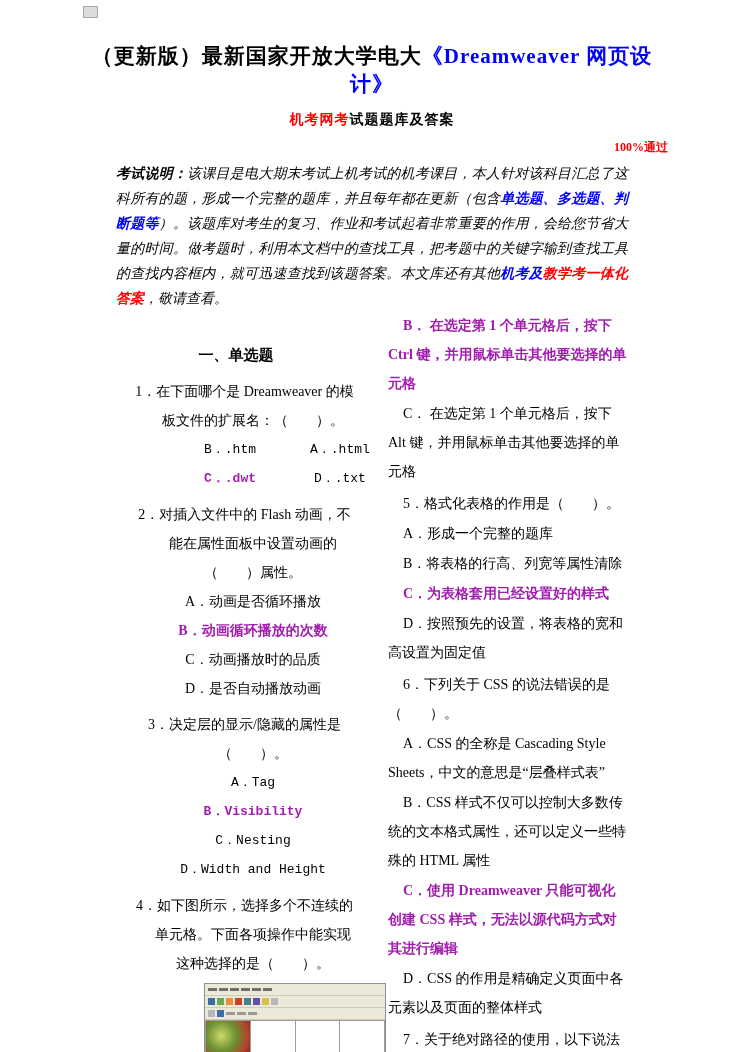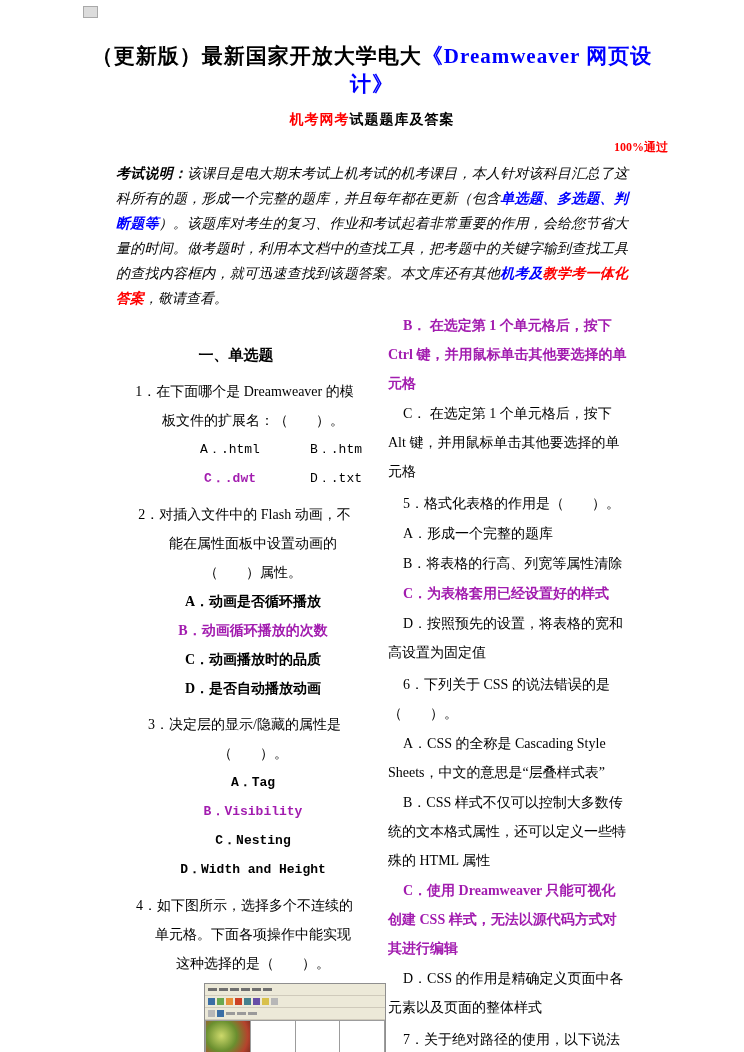--- a/index.html
+++ b/index.html
@@ -18,21 +18,21 @@
   .c-black{color:#000000}
   .bold{font-weight:bold}
   .ans{color:#a21caf;font-weight:bold;}
 
   .columns{display:flex;gap:32px;margin:0 40px;align-items:flex-start;}
   .col{flex:1;min-width:0;font-size:14px;line-height:29px;}
   .sec-heading{margin-top:30px;font-weight:bold;font-size:15px;text-align:center;}
 
   .q{margin-top:7px;text-align:center;}
   .stem{margin:0;padding-left:34px;text-indent:-17px;}
-  .opts p{margin:0 0 0 34px;font-weight:bold;}
+  .opts p{margin:0 0 0 34px;}
   .opt-grid{margin-left:34px;display:grid;grid-template-columns:160px 1fr;}
   .mono{font-family:"Liberation Mono","DejaVu Sans Mono",monospace;font-size:13px;}
 
   .rp{margin:0 0 1px;text-indent:15px;}
   .rq{margin-top:3px;}
 
   
   .shot{width:180px;margin:5px 0 0 88px;border:1px solid #8f8f8f;background:#ece9d8;}
   .shot-bar{height:12px;display:flex;align-items:center;gap:2px;padding:0 3px;border-bottom:1px solid #cfcabb;box-sizing:border-box;}
   .dash{display:inline-block;width:9px;height:3px;background:#6f6f6f;}
@@ -64,22 +64,22 @@
   <p class="intro"><span class="c-black bold">考试说明：</span><span class="c-black">该课目是电大期末考试上机考试的机考课目，本人针对该科目汇总了这科所有的题，形成一个完整的题库，并且每年都在更新（包含</span><span class="c-blue bold">单选题、多选题、判断题等</span><span class="c-black">）。该题库对考生的复习、作业和考试起着非常重要的作用，会给您节省大量的时间。做考题时，利用本文档中的查找工具，把考题中的关键字输到查找工具的查找内容框内，就可迅速查找到该题答案。本文库还有其他</span><span class="c-blue bold">机考及</span><span class="c-red bold">教学考一体化答案</span><span class="c-black">，敬请查看。</span></p>
 
   <div class="columns">
 
     <div class="col">
       <div class="sec-heading">一、单选题</div>
 
       <div class="q">
         <p class="stem">1．在下面哪个是 Dreamweaver 的模板文件的扩展名：（　　）。</p>
         <div class="opt-grid">
+          <span class="mono">B．.htm</span>
           <span class="mono">A．.html</span>
-          <span class="mono">B．.htm</span>
           <span class="mono ans">C．.dwt</span>
           <span class="mono">D．.txt</span>
         </div>
       </div>
 
       <div class="q">
         <p class="stem">2．对插入文件中的 Flash 动画，不能在属性面板中设置动画的（　　）属性。</p>
         <div class="opts">
           <p>A．动画是否循环播放</p>
           <p class="ans">B．动画循环播放的次数</p>

